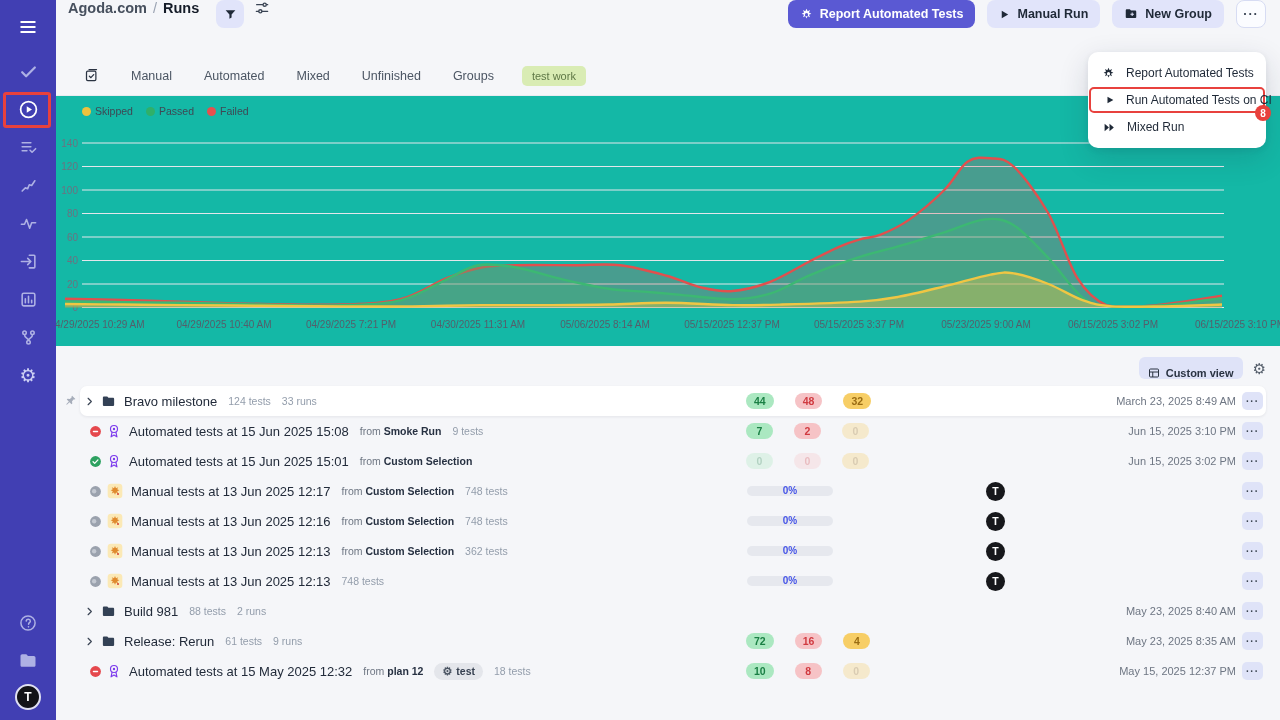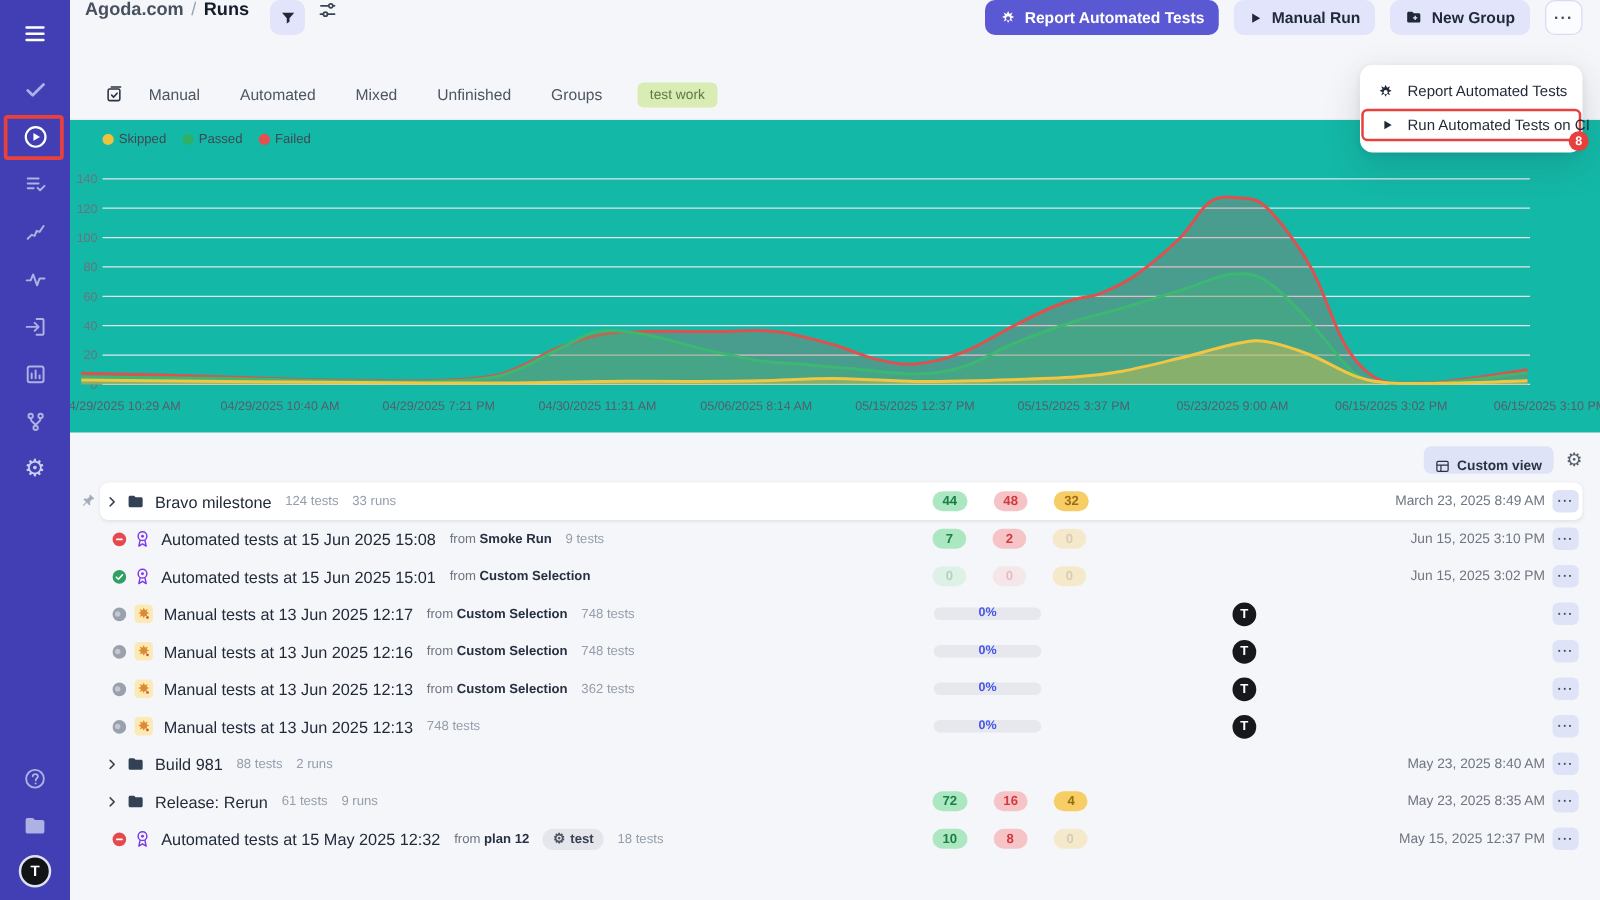--- a/index.html
+++ b/index.html
@@ -30,21 +30,21 @@
   .sliders{margin-left:10px;display:flex;align-items:center;cursor:pointer}
   .top-actions{margin-left:auto;display:flex;gap:12px;align-items:center}
   .btn{height:28px;border-radius:8px;display:inline-flex;align-items:center;gap:7px;font-size:12.5px;font-weight:600;padding:0 12px;cursor:pointer;white-space:nowrap;border:none;font-family:"Liberation Sans",sans-serif}
   .btn.primary{background:var(--accent);color:#fff}
   .btn.soft{background:#e1e4fa;color:#1f2937}
   .btn.morebtn{width:30px;justify-content:center;padding:0;background:#fbfcff;border:1px solid #d7dcf3;color:#3a4454;font-weight:bold;letter-spacing:1px}
 
   
   .tabsrow{height:40px;display:flex;align-items:center;padding-left:28px;border-bottom:1px solid #e9ebf0}
   .tab{font-size:12.5px;color:#4b5563;margin-left:32px;cursor:pointer}
-  .tab.f{margin-left:20px}
+  .tab.f{margin-left:32px}
   .tabicon{display:flex;align-items:center}
   .tag{margin-left:28px;background:#d9ecb4;color:#5f7846;font-size:11px;padding:4px 10px;border-radius:5px}
 
   
   .chart-section{position:relative;height:250px;background:#14b8a6}
   .legend{position:absolute;top:9px;left:26px;display:flex;gap:13px;align-items:center}
   .legend-item{display:flex;align-items:center;gap:4px;font-size:10.5px;color:#3f4854}
   .legend-dot{width:9px;height:9px;border-radius:50%}
   #chart-svg{position:absolute;left:0;top:14px;overflow:visible}
 
@@ -535,16 +535,24 @@
       </div>
       <div class="menu-item flagged">
         <span class="mi">
           <svg width="10" height="10" viewBox="0 0 24 24">
               <path d="M6 4l14 8-14 8z" fill="#1f2937"></path>
             </svg>
         </span>
         <span>Run Automated Tests on CI</span>
         <span class="menu-badge">8</span>
       </div>
+      <div class="menu-item">
+        <span class="mi">
+          <svg width="13" height="13" viewBox="0 0 24 24">
+              <path d="M3 5l8 7-8 7zM12 5l8 7-8 7z" fill="#1f2937"></path>
+            </svg>
+        </span>
+        <span>Mixed Run</span>
+      </div>
     </div>
 
   </div>
 </div>
 
 </body></html>

